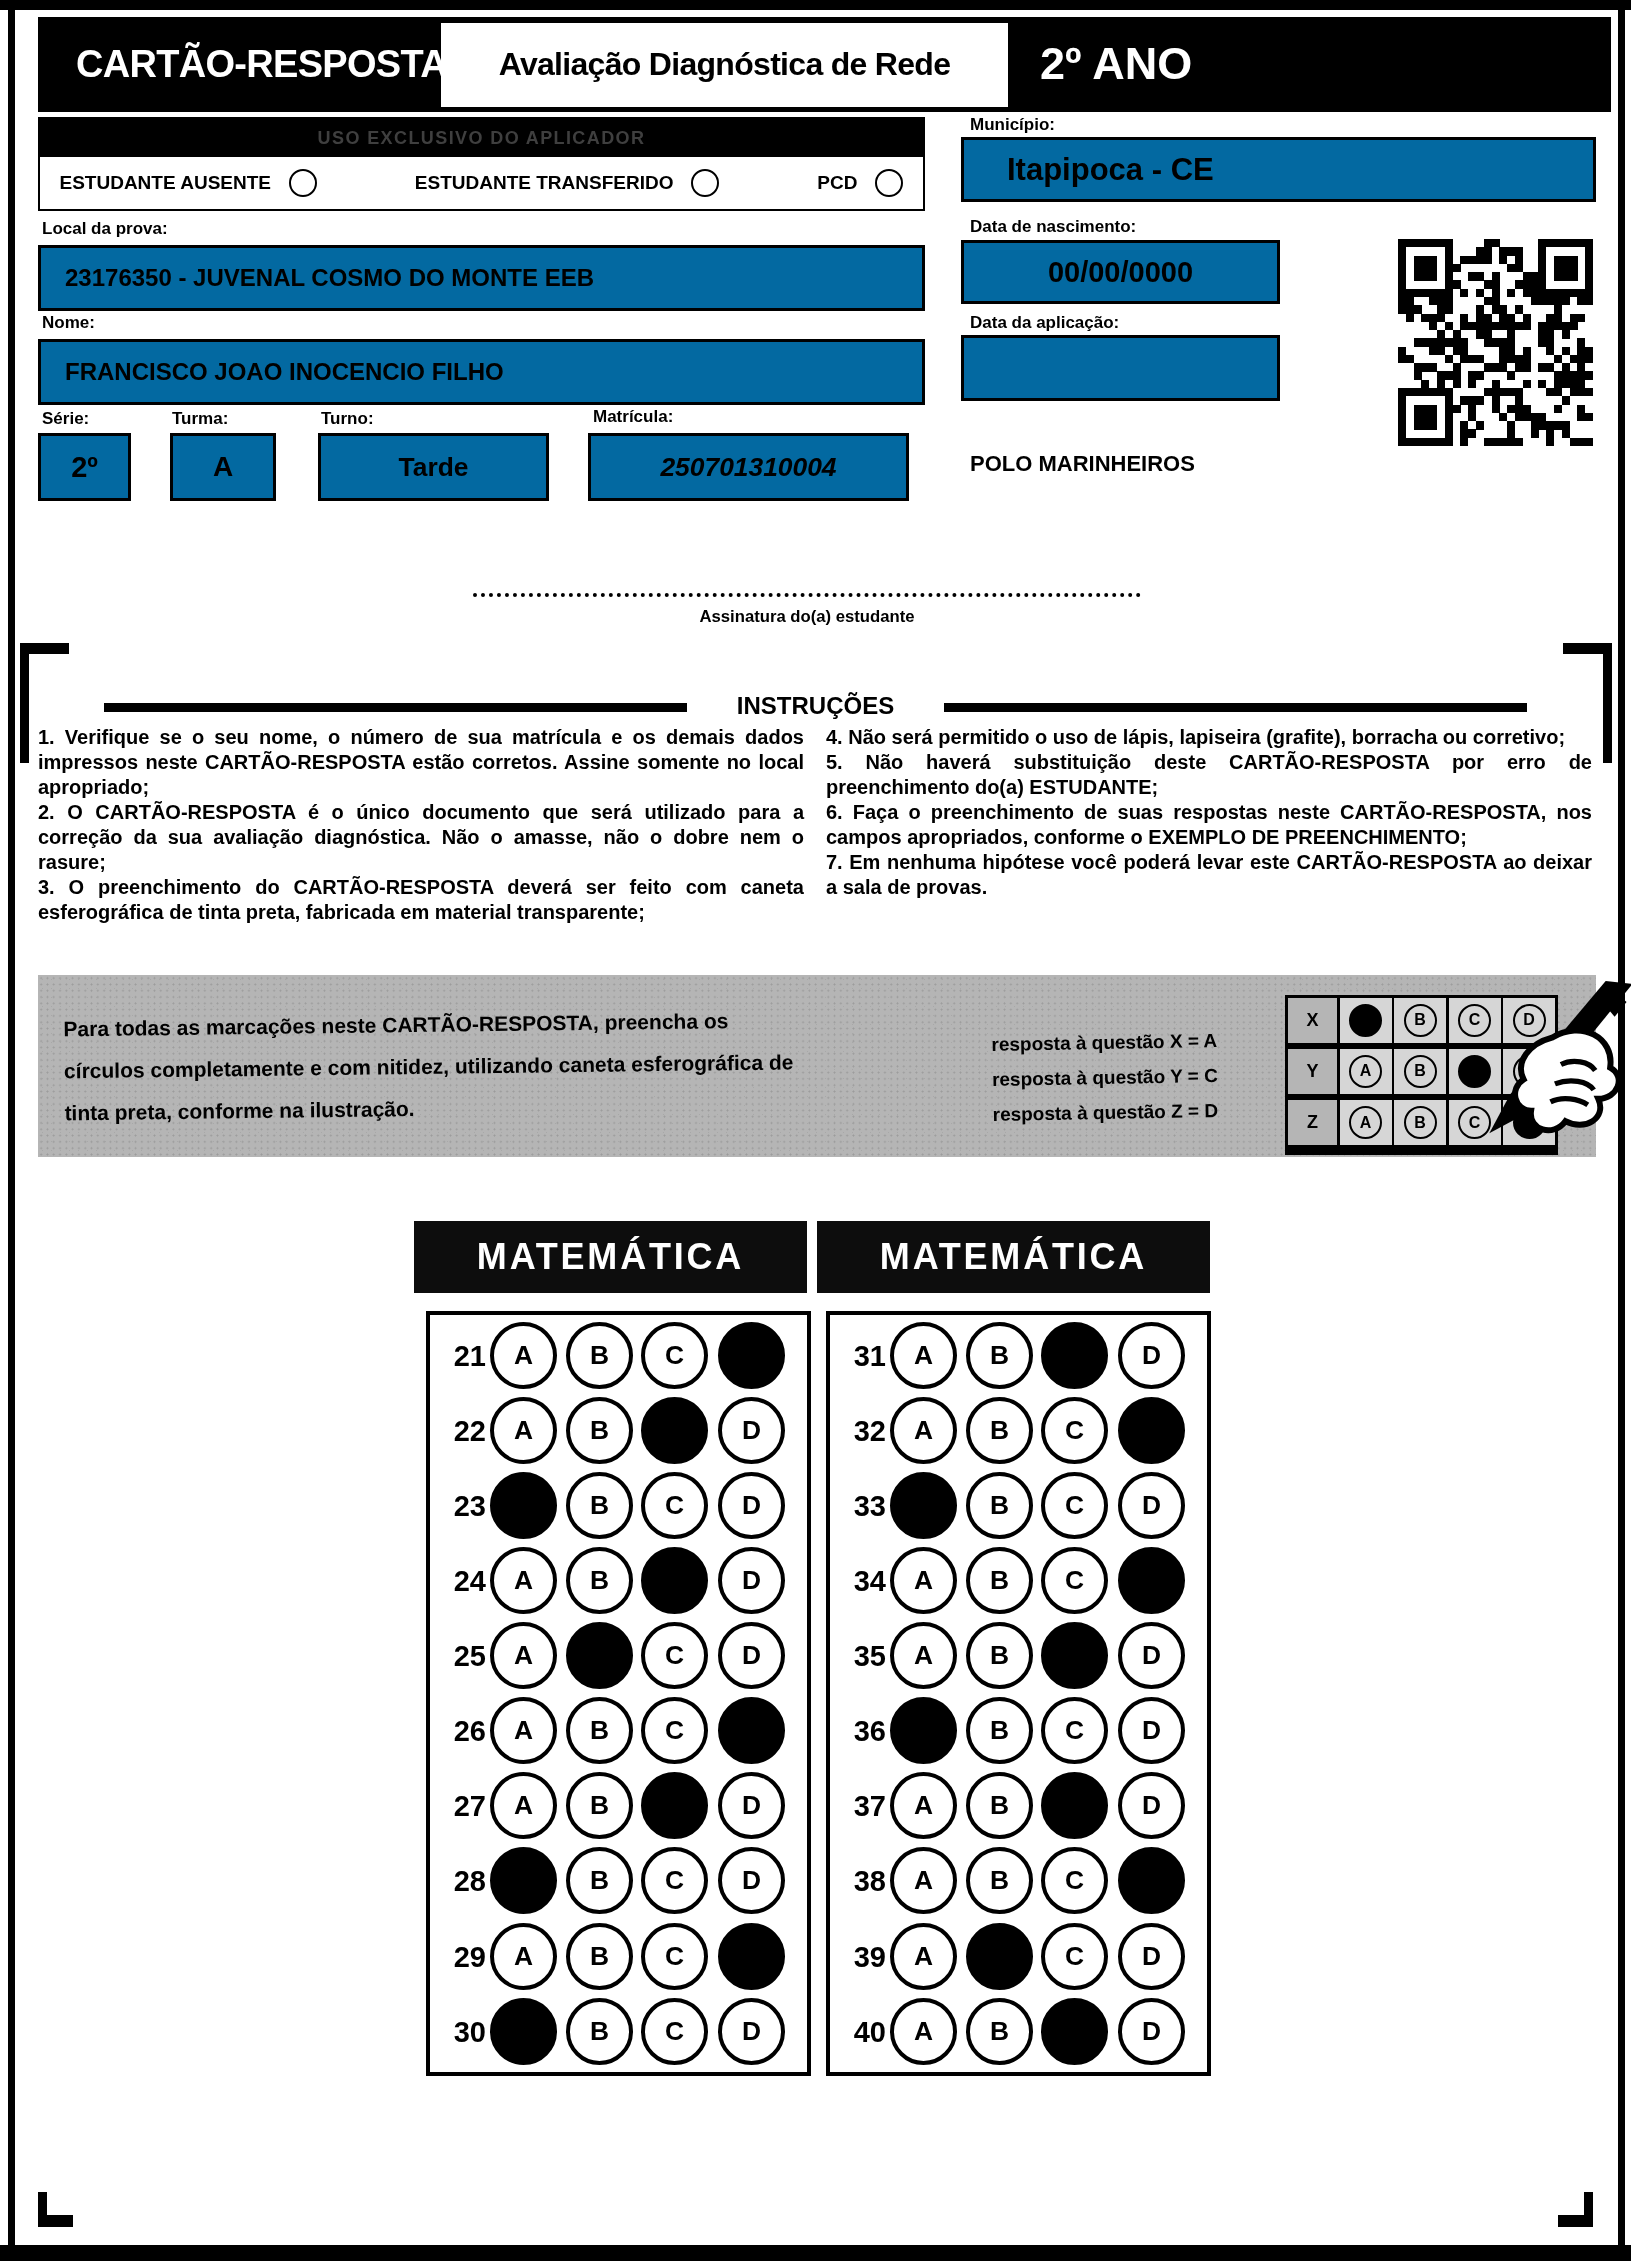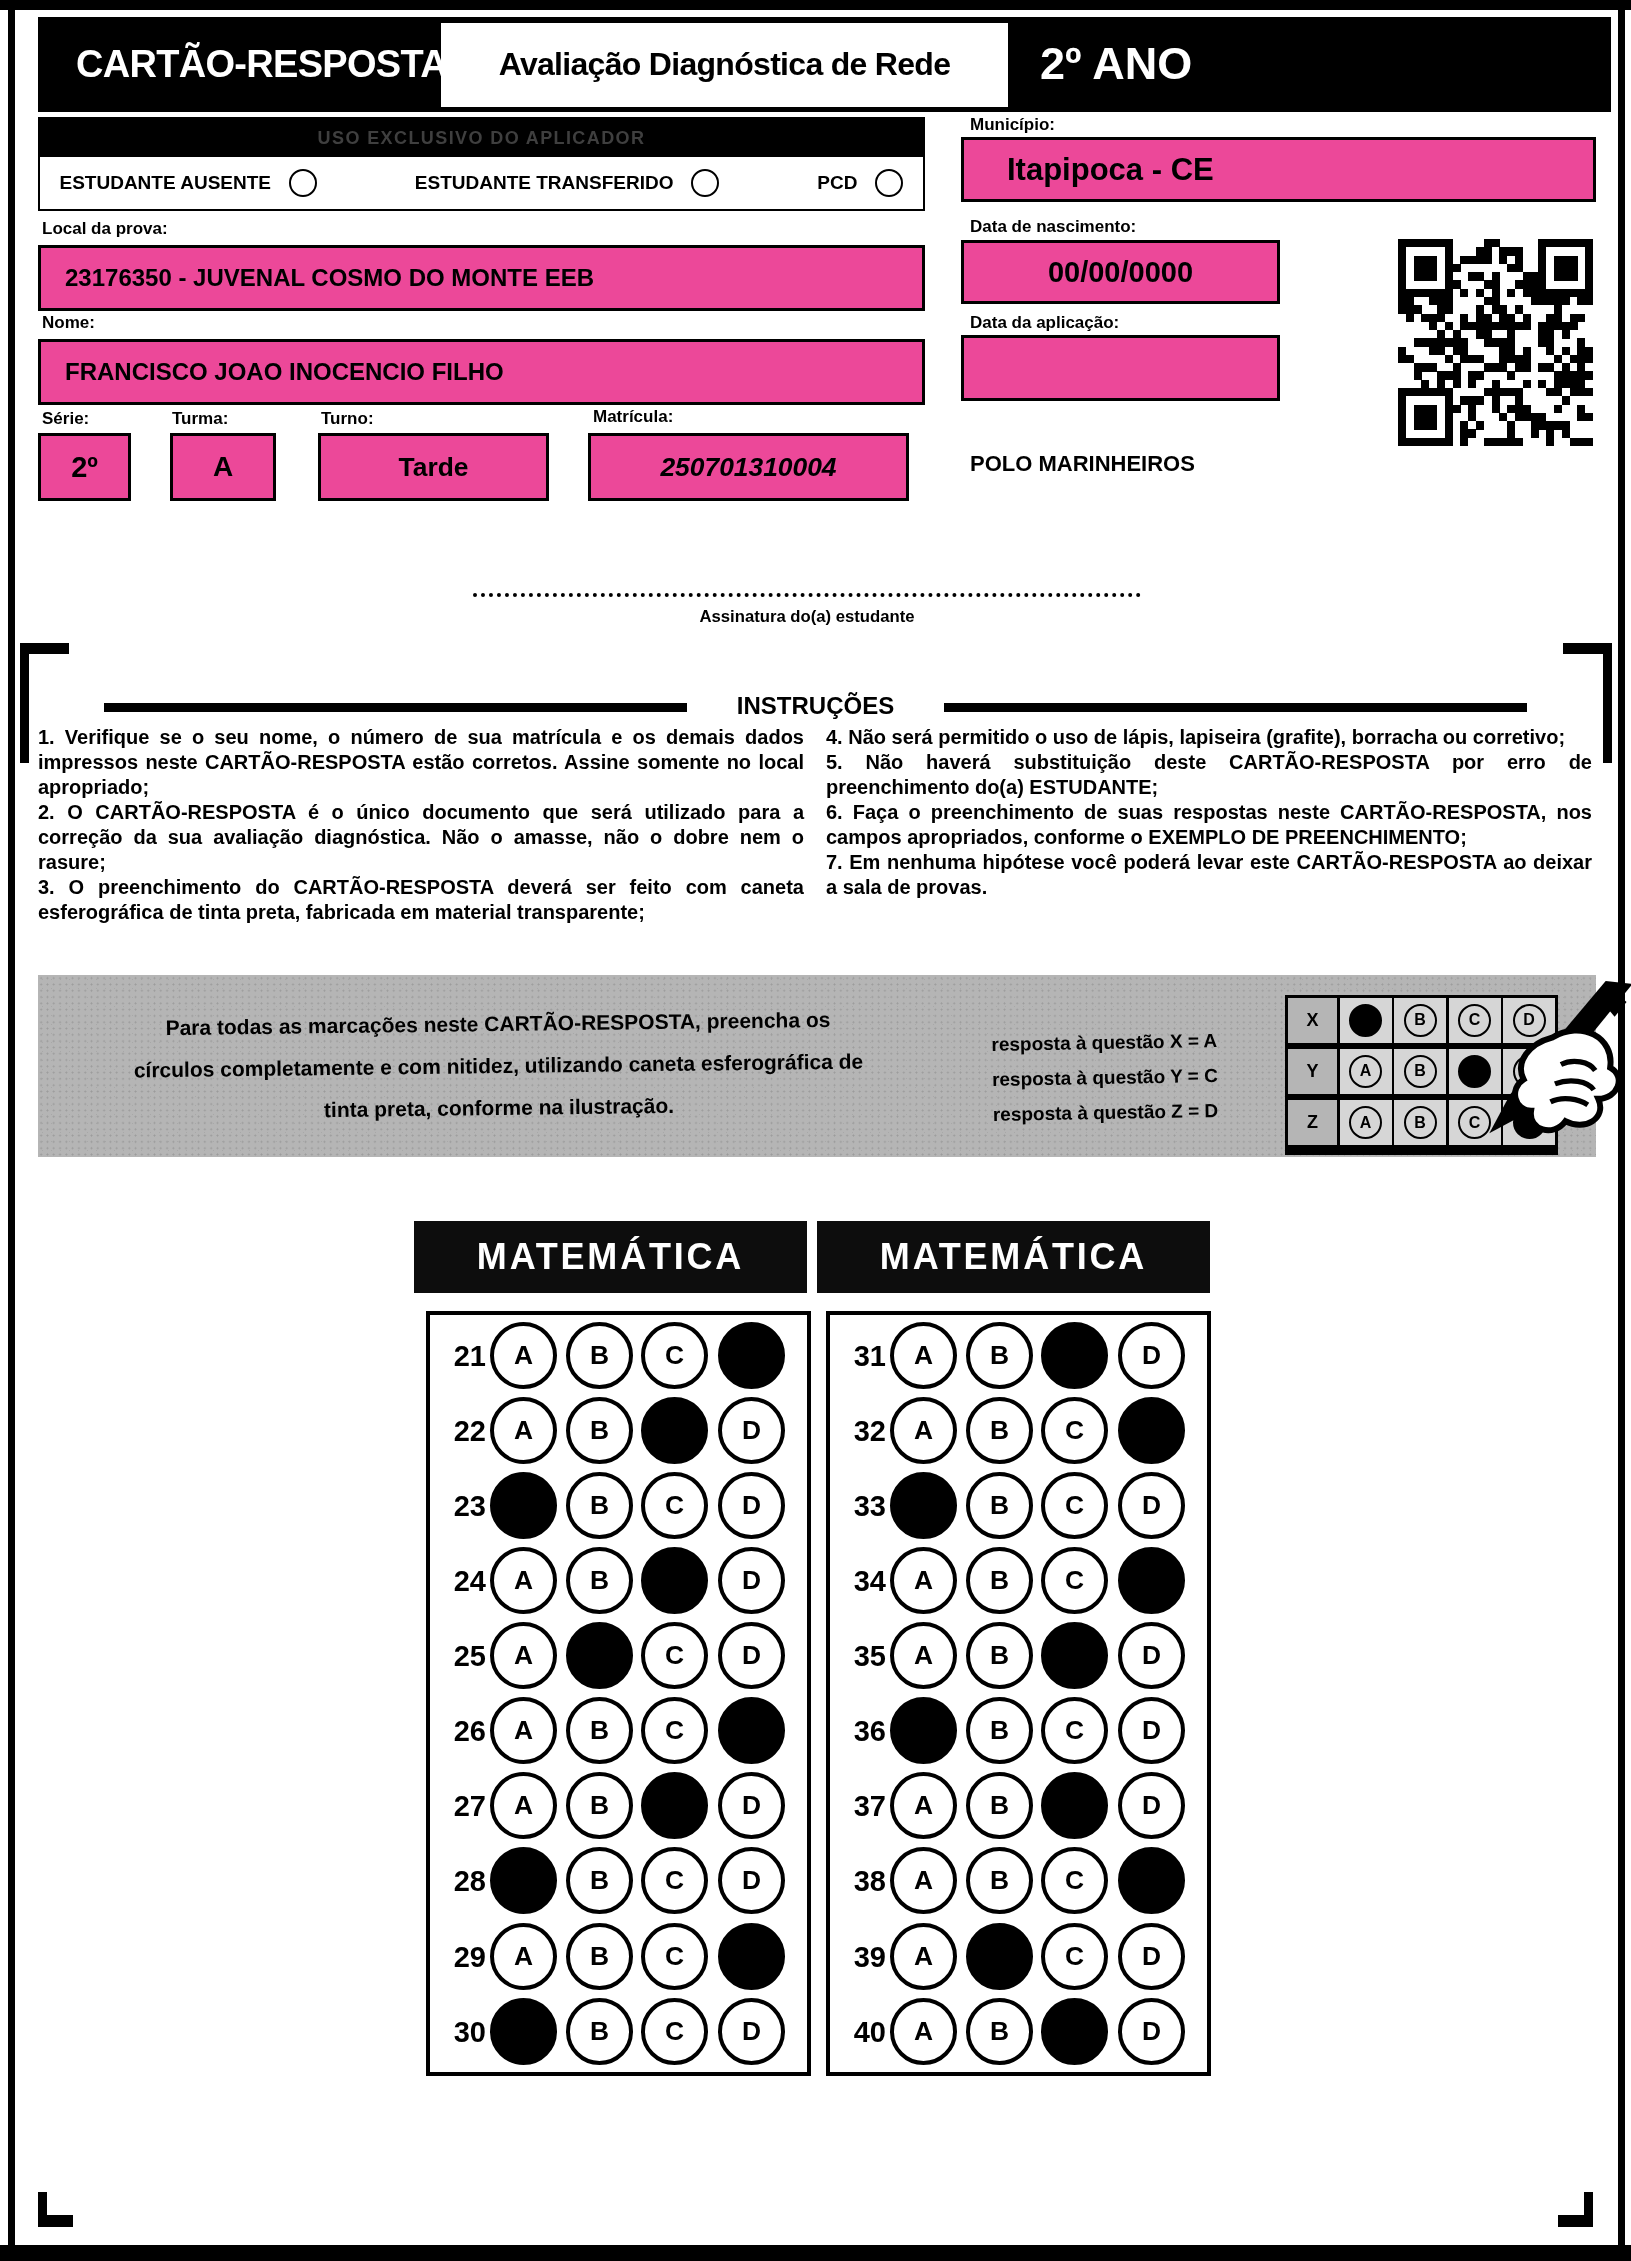--- a/index.html
+++ b/index.html
@@ -21,21 +21,21 @@
   #header-grade{position:absolute;left:1002px;top:0;height:95px;line-height:93px;color:#fff;font-size:45px;}
   
   #applicator{left:38px;top:117px;width:887px;height:94px;border:2.8px solid #000;box-sizing:border-box;background:#fff;}
   #applicator-bar{height:38px;background:#000;display:flex;align-items:center;justify-content:center;}
   #applicator-bar span{color:#3f3f3f;font-size:18px;letter-spacing:1.4px;}
   #applicator-options{height:51px;display:flex;align-items:center;justify-content:space-between;padding:0 19.5px;}
   .opt-item{display:flex;align-items:center;gap:18px;font-size:19px;}
   .opt-circle{width:28px;height:28px;border:2.1px solid #000;border-radius:50%;box-sizing:border-box;background:#fff;}
   
   .lbl{position:absolute;font-size:17px;}
-  .fbox{position:absolute;border:3.5px solid #000;box-sizing:border-box;background:#ec4899;display:flex;align-items:center;}
+  .fbox{position:absolute;border:3.5px solid #000;box-sizing:border-box;background:#0369a1;display:flex;align-items:center;}
   .fbox .v{font-size:24px;}
   .ctr{justify-content:center;}
   
   #sig-line{left:473px;top:593px;width:668px;height:0;border-top:4.9px dotted #000;}
   #sig-label{left:473px;top:607px;width:668px;text-align:center;font-size:16.7px;}
   
   .brk{position:absolute;box-sizing:border-box;}
   #brk-tl{left:19.5px;top:643px;width:49px;height:120px;border-top:11px solid #000;border-left:9px solid #000;}
   #brk-tr{left:1563px;top:643px;width:49px;height:120px;border-top:11px solid #000;border-right:9px solid #000;}
   #brk-bl{left:38px;top:2192px;width:35px;height:35px;border-bottom:12px solid #000;border-left:9px solid #000;}
@@ -44,21 +44,21 @@
   #instr-bar-l{left:104px;top:703px;width:583px;height:9px;}
   #instr-bar-r{left:944px;top:703px;width:583px;height:9px;}
   #instr-title{left:687px;top:692px;width:257px;text-align:center;font-size:24px;}
   .instr-col{position:absolute;top:725px;width:766px;font-size:20px;line-height:25px;text-align:justify;}
   #instr-left{left:38px;}
   #instr-right{left:826px;}
   .instr-col p{margin:0;}
   
   #ex-panel{left:38px;top:975px;width:1558px;height:182px;background:#b5b5b5;
         background-image:radial-gradient(#9b9b9b 0.8px,transparent 1.1px),radial-gradient(#a8a8a8 0.7px,transparent 1px);
-        background-size:6.3px 6.3px,9px 9px;text-align:center;}
+        background-size:6.3px 6.3px,9px 9px;}
   #ex-text{position:absolute;left:26.4px;top:28px;width:869px;font-size:21px;line-height:42px;transform:rotate(-0.7deg);}
   #ex-notes{position:absolute;left:954px;top:50px;font-size:19px;line-height:35px;transform:rotate(-1deg);}
   #ex-grid{position:absolute;left:1247px;top:19.5px;width:273px;background:#000;border:3.5px solid #000;
         display:flex;flex-direction:column;row-gap:6.3px;padding-bottom:7px;box-sizing:border-box;}
   .ex-row{display:flex;column-gap:2.8px;height:45px;}
   .ex-lab{width:49px;background:#b5b5b5;display:flex;align-items:center;justify-content:center;font-size:18px;}
   .ex-cell{flex:1;background:#d6d6d6;display:flex;align-items:center;justify-content:center;}
   .ex-bub{width:33px;height:33px;border:2.8px solid #000;border-radius:50%;box-sizing:border-box;
         display:flex;align-items:center;justify-content:center;font-size:16px;background:transparent;}
   .ex-bub.f{background:#000;color:#000;}

